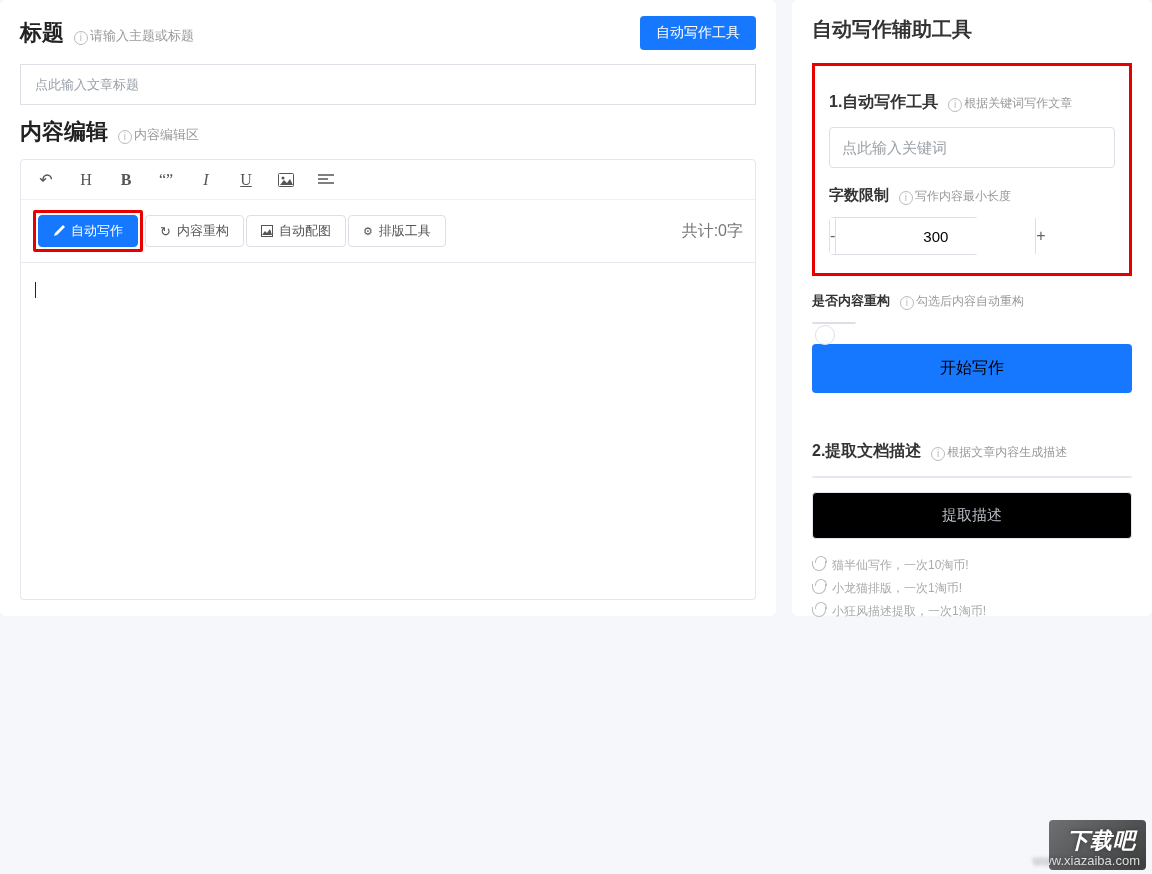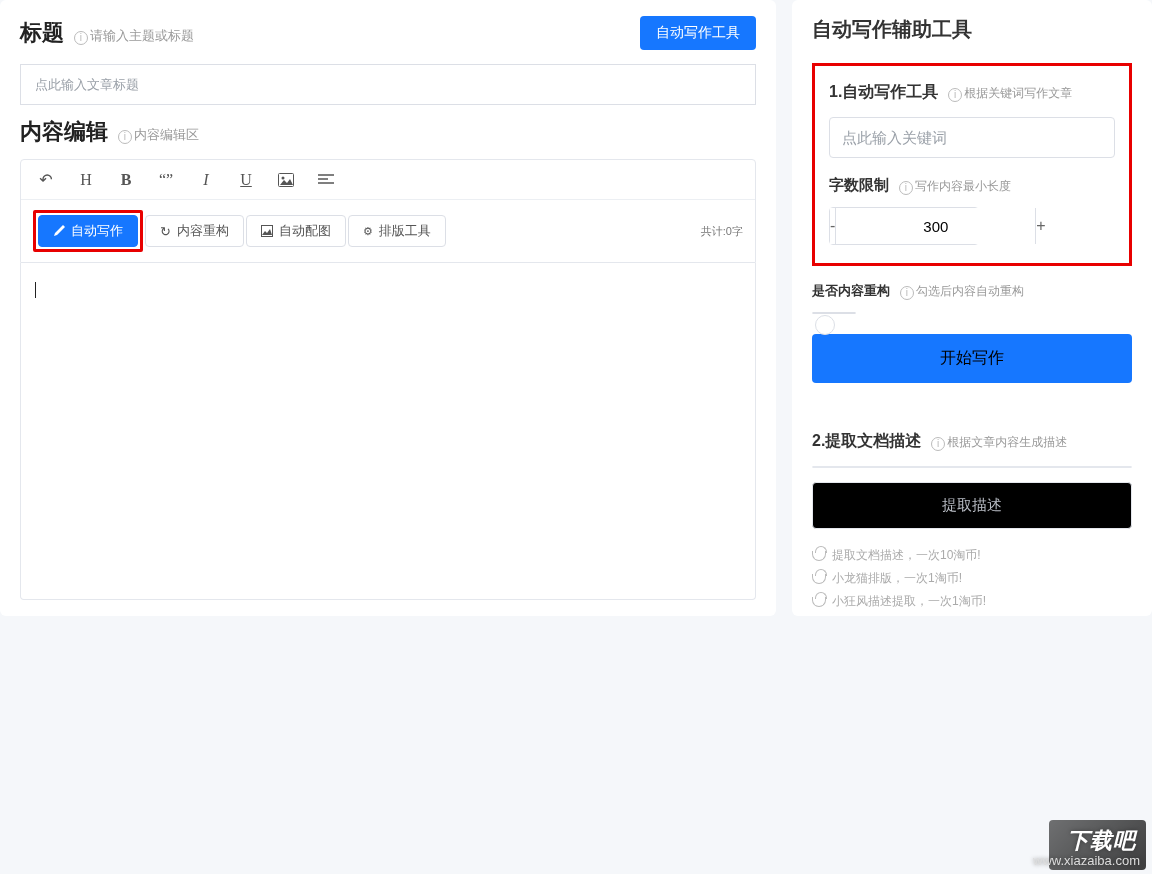--- a/index.html
+++ b/index.html
@@ -129,21 +129,21 @@
   }
   .highlight-box {
     border: 3px solid #e80000;
     border-radius: 2px;
     padding: 2px;
     display: inline-block;
   }
   .count-text {
     margin-left: auto;
     color: #777;
-    font-size: 11px;
+    font-size: 16px;
   }
   .editor {
     flex: 1;
     border: 1px solid #e4e7ed;
     border-top: none;
     border-radius: 0 0 4px 4px;
     padding: 18px 14px;
     color: #222;
     font-size: 14px;
   }
@@ -155,21 +155,21 @@
     vertical-align: middle;
   }
   
   .right-title {
     font-size: 20px;
     font-weight: 700;
     margin-bottom: 20px;
   }
   .right-highlight {
     border: 3px solid #e80000;
-    padding: 16px 14px 18px;
+    padding: 26px 14px 18px;
     margin-bottom: 10px;
   }
   .sub-head {
     font-size: 16px;
     font-weight: 700;
     display: inline;
   }
   .sub-hint {
     color: #999;
     font-size: 12px;
@@ -434,21 +434,21 @@
       <span class="sub-hint">
         <span class="info-icon">i</span><span>根据文章内容生成描述</span>
       </span>
     </div>
     <div class="desc-area"></div>
     <button class="extract-btn">提取描述</button>
 
     <div class="cost-list">
       <div>
             <span class="dish-icon"></span>
-            <span>提取文档描述，一次10淘币!</span>
+            <span>猫半仙写作，一次10淘币!</span>
           </div>
       <div>
             <span class="dish-icon"></span>
             <span>小龙猫排版，一次1淘币!</span>
           </div>
       <div>
             <span class="dish-icon"></span>
             <span>小狂风描述提取，一次1淘币!</span>
           </div>
     </div>

